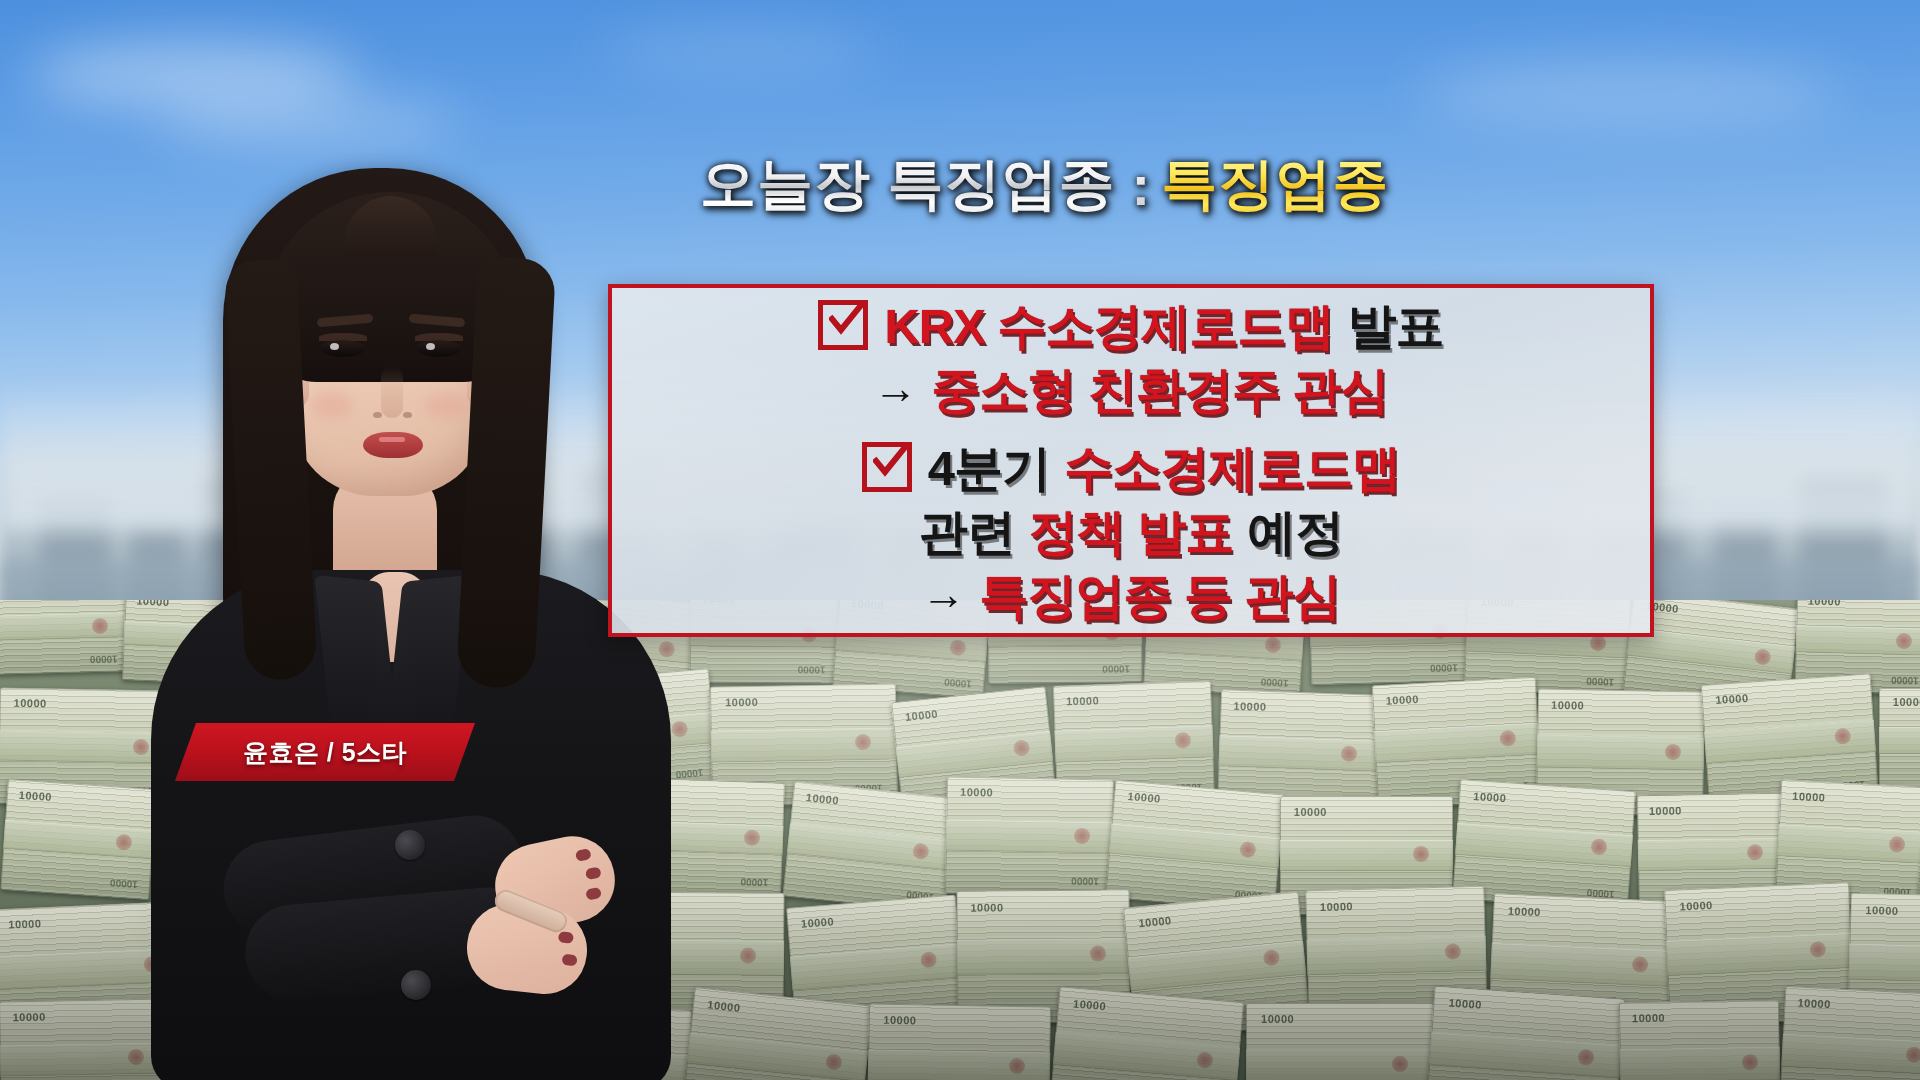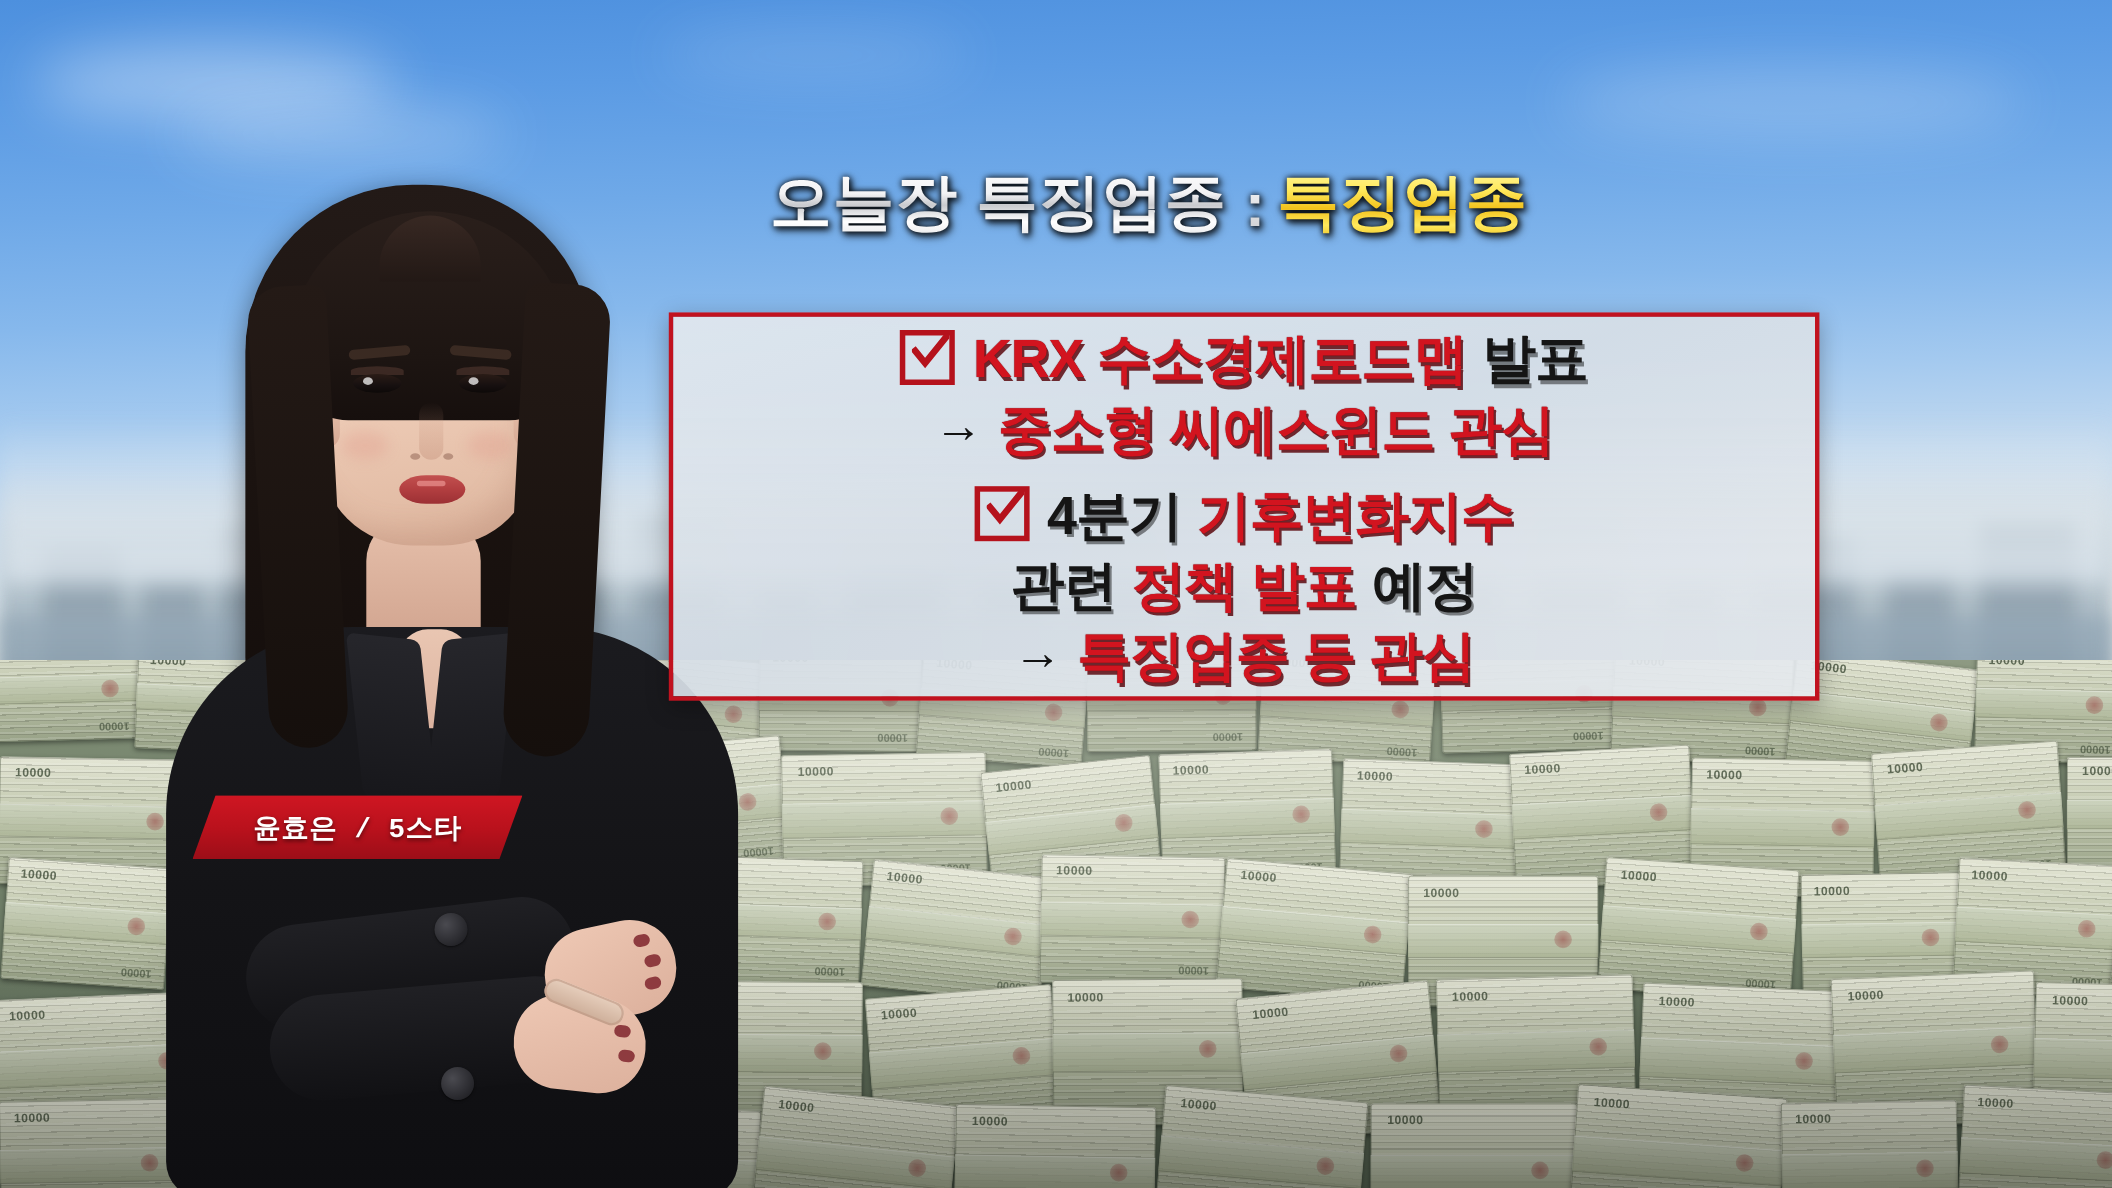--- a/index.html
+++ b/index.html
@@ -117,21 +117,21 @@
   .btn-dot{position:absolute;width:30px;height:30px;border-radius:50%;
     background:radial-gradient(circle at 35% 35%,#4a4a50,#17171b);box-shadow:0 1px 2px rgba(0,0,0,.6);}
 
   
   .namebar{position:absolute;left:175px;top:723px;width:300px;height:58px;
     background:linear-gradient(180deg,#cf1622 0%,#b8111c 55%,#9c0e18 100%);
     clip-path:polygon(7% 0%, 100% 0%, 93% 100%, 0% 100%);
     box-shadow:0 4px 14px rgba(0,0,0,.5);
     display:flex;align-items:center;justify-content:center;}
   .namebar span{color:#fff;font-size:25px;font-weight:700;letter-spacing:.5px;
-    text-shadow:0 2px 4px rgba(0,0,0,.55);white-space:nowrap;font-family:Liberation Mono, monospace;}
+    text-shadow:0 2px 4px rgba(0,0,0,.55);white-space:nowrap;}
 
   
   .title{position:absolute;left:700px;top:148px;height:74px;display:flex;align-items:center;
     white-space:nowrap;font-size:56px;font-weight:800;letter-spacing:1px;}
   .title .t-main{
     background:linear-gradient(180deg,#ffffff 0%,#f2f2f4 38%,#c9cace 52%,#ffffff 72%,#d9dade 100%);
     -webkit-background-clip:text;background-clip:text;color:transparent;
     filter:drop-shadow(0 0 3px rgba(0,0,0,.9)) drop-shadow(2px 3px 3px rgba(0,0,0,.75));
     padding-right:6px;text-align:center;}
   .title .t-colon{
@@ -621,31 +621,31 @@
             <svg viewBox="0 0 34 34">
               <path d="M3 16 L12 27 L33 1" fill="none" stroke="#b5121c" stroke-width="6" stroke-linecap="square"></path>
             </svg>
           </span>
           <span class="tx red">KRX 수소경제로드맵</span>
           <span class="sp"></span>
           <span class="tx dark">발표</span>
         </div>
         <div class="pline">
           <span class="arrow">→</span>
-          <span class="tx red">중소형 씨에스윈드 관심</span>
+          <span class="tx red">중소형 친환경주 관심</span>
         </div>
         <div class="pline g2">
           <span class="cbox">
             <svg viewBox="0 0 34 34">
               <path d="M3 16 L12 27 L33 1" fill="none" stroke="#b5121c" stroke-width="6" stroke-linecap="square"></path>
             </svg>
           </span>
           <span class="tx dark">4분기</span>
           <span class="sp"></span>
-          <span class="tx red">기후변화지수</span>
+          <span class="tx red">수소경제로드맵</span>
         </div>
         <div class="pline">
           <span class="tx dark">관련</span>
           <span class="sp"></span>
           <span class="tx red">정책 발표</span>
           <span class="sp"></span>
           <span class="tx dark">예정</span>
         </div>
         <div class="pline">
           <span class="arrow">→</span>

